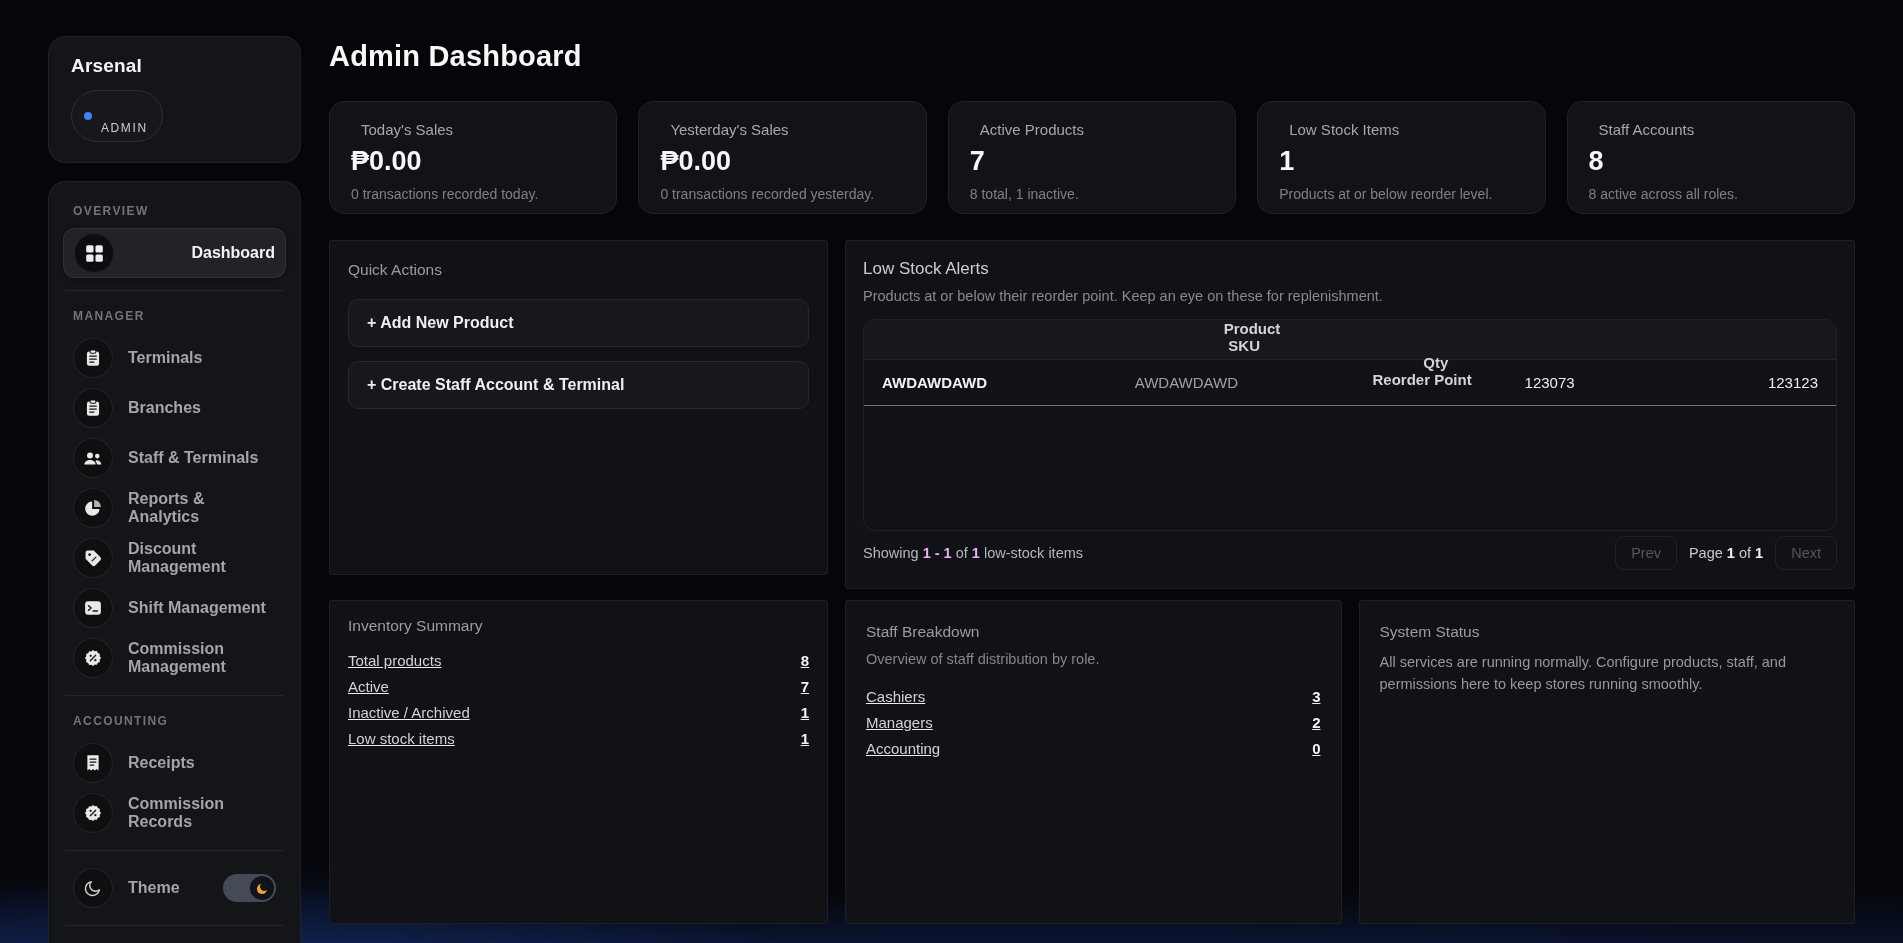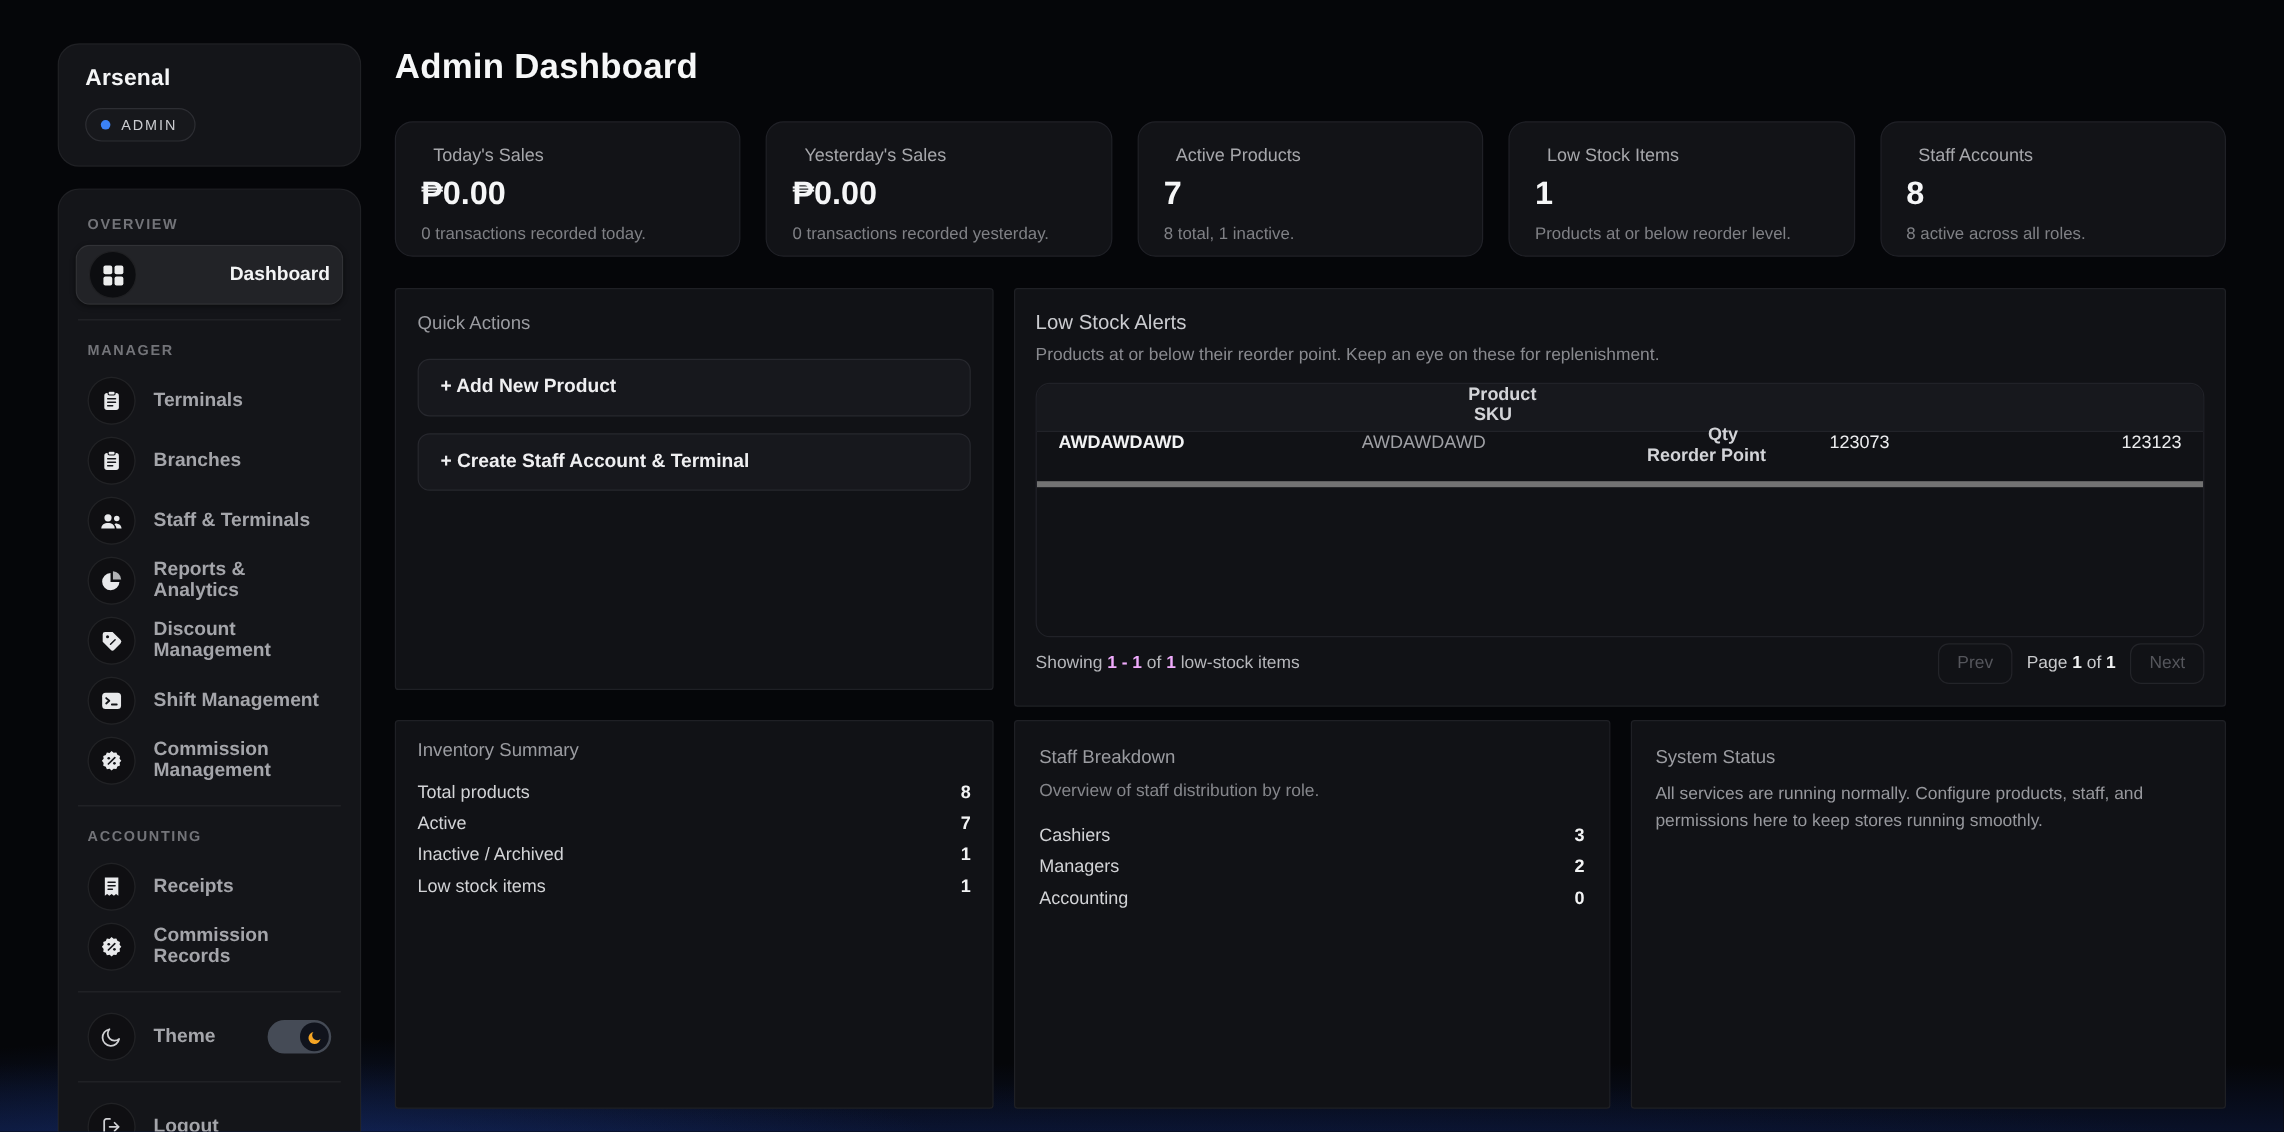--- a/index.html
+++ b/index.html
@@ -22,21 +22,21 @@
     border-radius:18px; width:253px;
   }
   .brand-card { padding:18px 22px 20px; margin-bottom:18px; }
   .brand-name { font-size:19px; font-weight:700; color:#f4f5f6; letter-spacing:0.2px; }
   .role-badge {
     display:inline-flex; align-items:center; gap:9px; margin-top:13px;
     border:1px solid #2d2e33; background:#17181c; border-radius:999px;
     padding:6px 14px 6px 12px;
   }
   .role-dot { width:8px; height:8px; border-radius:50%; background:#3b82f6; }
-  .role-text { font-size:12px; letter-spacing:1.6px; color:#cbccd0; font-weight:500; }
+  .role-text { font-size:12px; letter-spacing:1.6px; color:#cbccd0; font-weight:500;margin-top:24px; }
 
   .nav-card { padding:16px 14px 14px; }
   .section-label {
     font-size:12px; font-weight:600; letter-spacing:1.4px; color:#737479;
     padding:6px 10px 10px; text-transform:uppercase;
   }
   .nav-item {
     display:flex; align-items:center; gap:15px;
     padding:5px 10px; height:50px; border-radius:12px; cursor:pointer;
   }
@@ -91,21 +91,21 @@
     color:#efeff1; font-weight:700; font-size:16px;
     padding:14px 18px; cursor:pointer; font-family:inherit;
   }
   .qa-btn:first-of-type { margin-top:20px; }
 
   .ls-panel { height:349px; padding:18px 17px 18px; display:flex; flex-direction:column; }
   .ls-title { font-size:17px; color:#cbccd0; font-weight:500; }
   .ls-desc { font-size:14.5px; color:#898a8f; margin-top:9px; }
   .ls-table { margin-top:15px; border:1px solid #212228; border-radius:12px; height:212px; overflow:hidden; }
   .t-head { display:flex; background:#17181d; border-bottom:1px solid #222329; padding:0 18px; height:40px; align-items:center;flex-direction:column; }
-  .t-row  { display:flex; padding:0 18px; height:46px; border-bottom:5px solid #737373; }
+  .t-row  { display:flex; padding:0 18px; height:46px; align-items:center; border-bottom:1px solid #737373; }
   .c-product { width:27%; } .c-sku { width:26%; } .c-qty { width:21%; text-align:right; } .c-reorder { width:26%; text-align:right; }
   .t-head .cell { font-size:15px; font-weight:700; color:#d3d4d8; }
   .t-row .c-product { font-size:15px; font-weight:600; color:#f1f2f3; }
   .t-row .c-sku { font-size:15px; color:#9fa0a5; }
   .t-row .c-qty,.t-row .c-reorder { font-size:15px; color:#ecedef; }
 
   .ls-footer { margin-top:auto; display:flex; align-items:center; }
   .showing { font-size:14.5px; color:#b6b7bb; }
   .showing .b { font-weight:700; color:#f0abfc; }
   .pager { margin-left:auto; display:flex; align-items:center; gap:12px; }
@@ -113,21 +113,21 @@
     background:transparent; border:1px solid #232429; border-radius:9px;
     color:#55565c; font-size:14.5px; padding:8px 15px; font-family:inherit; cursor:default;
   }
   .page-indicator { font-size:14.5px; color:#c9cacd; }
   .page-indicator .b { font-weight:700; color:#f0f1f2; }
 
   .bottom-row { display:grid; grid-template-columns:499px 1fr 1fr; gap:17px; margin-top:11px; }
   .bottom-row .panel { height:324px; }
   .inv-panel { padding:16px 18px; }
   .kv-list { margin-top:12px; }
-  .kv-row { display:flex; align-items:center; padding:4.5px 0; }
+  .kv-row { display:flex; align-items:center; padding:4.5px 0;text-decoration:underline; }
   .kv-label { font-size:15px; color:#d2d3d6; }
   .kv-value { margin-left:auto; font-size:15px; font-weight:700; color:#f2f3f4; }
   .sb-panel { padding:22px 20px; }
   .sb-desc { font-size:14.5px; color:#85868b; margin-top:10px; }
   .sb-panel .kv-list { margin-top:16px; }
   .ss-panel { padding:22px 20px; }
   .ss-text { font-size:14.5px; color:#97989d; line-height:1.55; margin-top:10px; max-width:92%; }
 
   svg { display:block; }
 </style>

